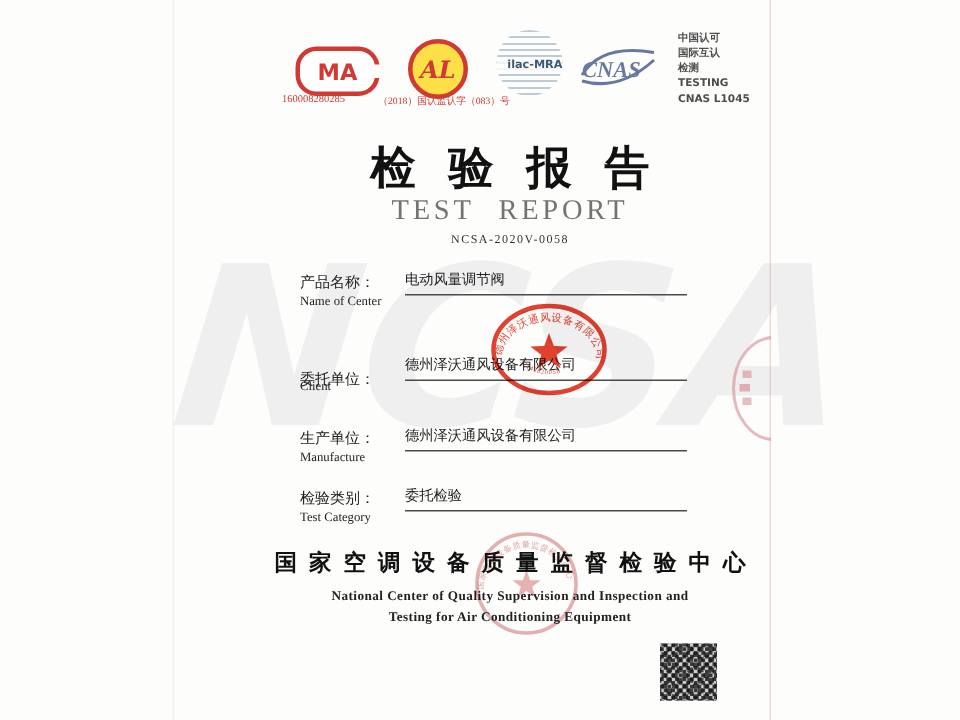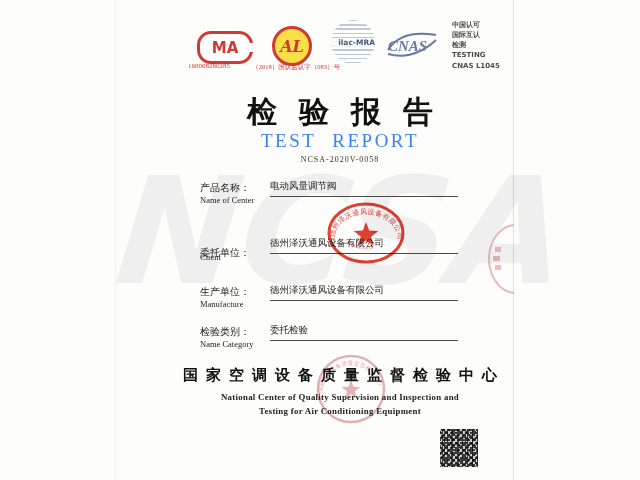--- a/index.html
+++ b/index.html
@@ -35,21 +35,21 @@
   .ilac-text{background:rgba(255,255,255,.8);width:100%;text-align:right;
     font-family:"DejaVu Sans",sans-serif;font-weight:bold;font-size:7.5px;color:#3d5a78;line-height:1.2;}
   .cnas-logo{left:385px;top:28px;z-index:2;}
   .acc-block{left:452px;top:20px;width:70px;font-family:"DejaVu Sans",sans-serif;
     font-weight:bold;font-size:7px;line-height:1.45;color:#4d4d4d;z-index:2;}
   
   .title-zh{left:140px;top:92px;width:400px;text-align:center;
     font-family:"DejaVu Sans",sans-serif;font-weight:bold;font-size:30px;color:#111;
     letter-spacing:22px;text-indent:22px;z-index:2;}
   .title-en{left:140px;top:130px;width:400px;text-align:center;
-    font-family:"Liberation Serif",serif;font-size:19px;color:#3b82f6;
+    font-family:"Liberation Serif",serif;font-size:19px;color:#737373;
     letter-spacing:2.5px;word-spacing:9px;z-index:2;}
   .report-no{left:140px;top:155px;width:400px;text-align:center;
     font-size:8px;letter-spacing:1px;color:#333;z-index:2;}
   
   .field-label-zh{left:200px;width:70px;font-size:10px;color:#222;z-index:2;}
   .field-label-en{left:200px;width:90px;font-size:8.5px;color:#222;z-index:2;}
   .field-line{left:270px;width:188px;height:16px;border-bottom:1px solid #4a4a4a;
     font-size:9.5px;color:#222;z-index:2;}
   
   .footer-zh{left:140px;top:366px;width:400px;text-align:center;
@@ -116,21 +116,21 @@
 
 <div class="abs field-label-zh" style="top:246px">委托单位：</div>
 <div class="abs field-label-en" style="top:252px">Client</div>
 <div class="abs field-line" style="top:237px">德州泽沃通风设备有限公司</div>
 
 <div class="abs field-label-zh" style="top:285px">生产单位：</div>
 <div class="abs field-label-en" style="top:299px">Manufacture</div>
 <div class="abs field-line" style="top:284px">德州泽沃通风设备有限公司</div>
 
 <div class="abs field-label-zh" style="top:325px">检验类别：</div>
-<div class="abs field-label-en" style="top:339px">Name Category</div>
+<div class="abs field-label-en" style="top:339px">Test Category</div>
 <div class="abs field-line" style="top:324px">委托检验</div>
 
 <div class="abs company-seal">
   <svg width="82" height="66" viewBox="0 0 82 66">
     <ellipse cx="41" cy="33" rx="37" ry="29" fill="none" stroke="#e0301e" stroke-width="3"></ellipse>
     <path id="sealArc" d="M 9 39 A 32 25 0 1 1 73 39" fill="none"></path>
     <text font-size="7" fill="#e0301e" letter-spacing="0.4">
       <textPath href="#sealArc" startOffset="2%">德州泽沃通风设备有限公司</textPath>
     </text>
     <path id="sealNum" d="M 19 38 A 24 19 0 0 0 63 38" fill="none"></path>

